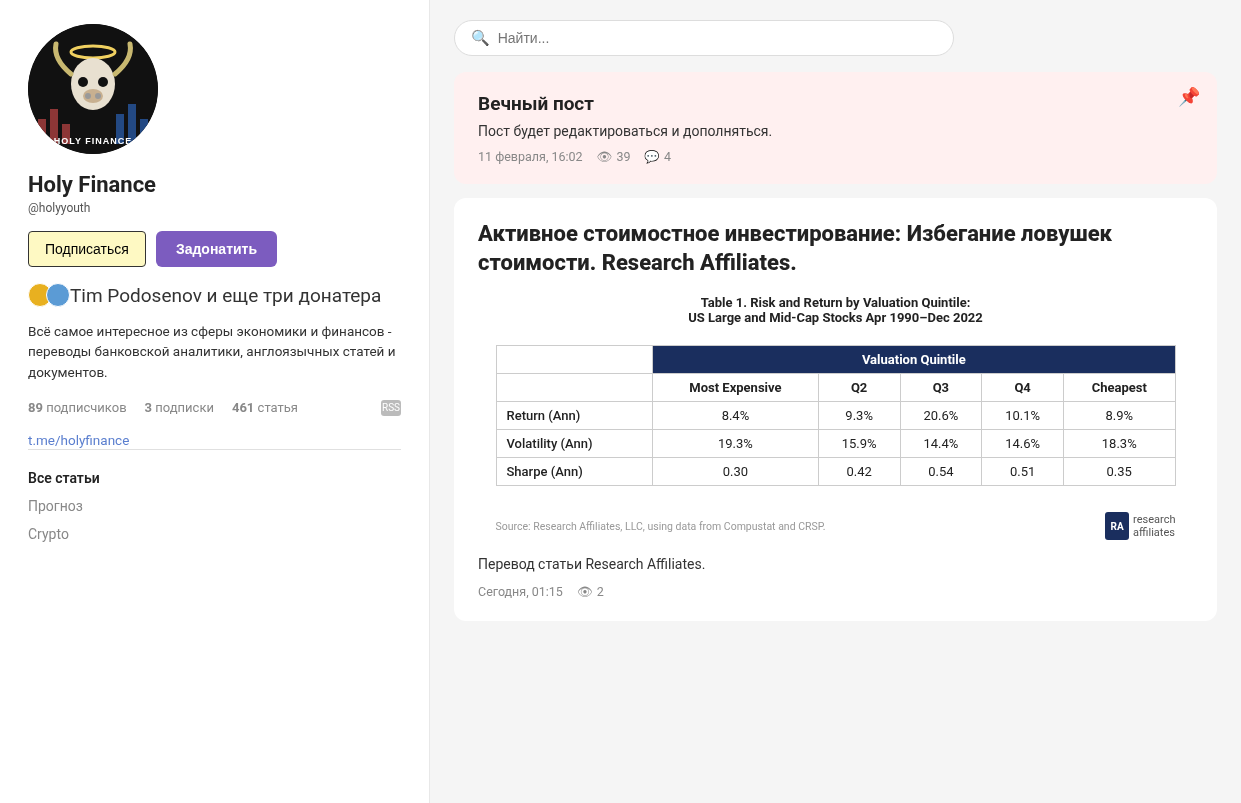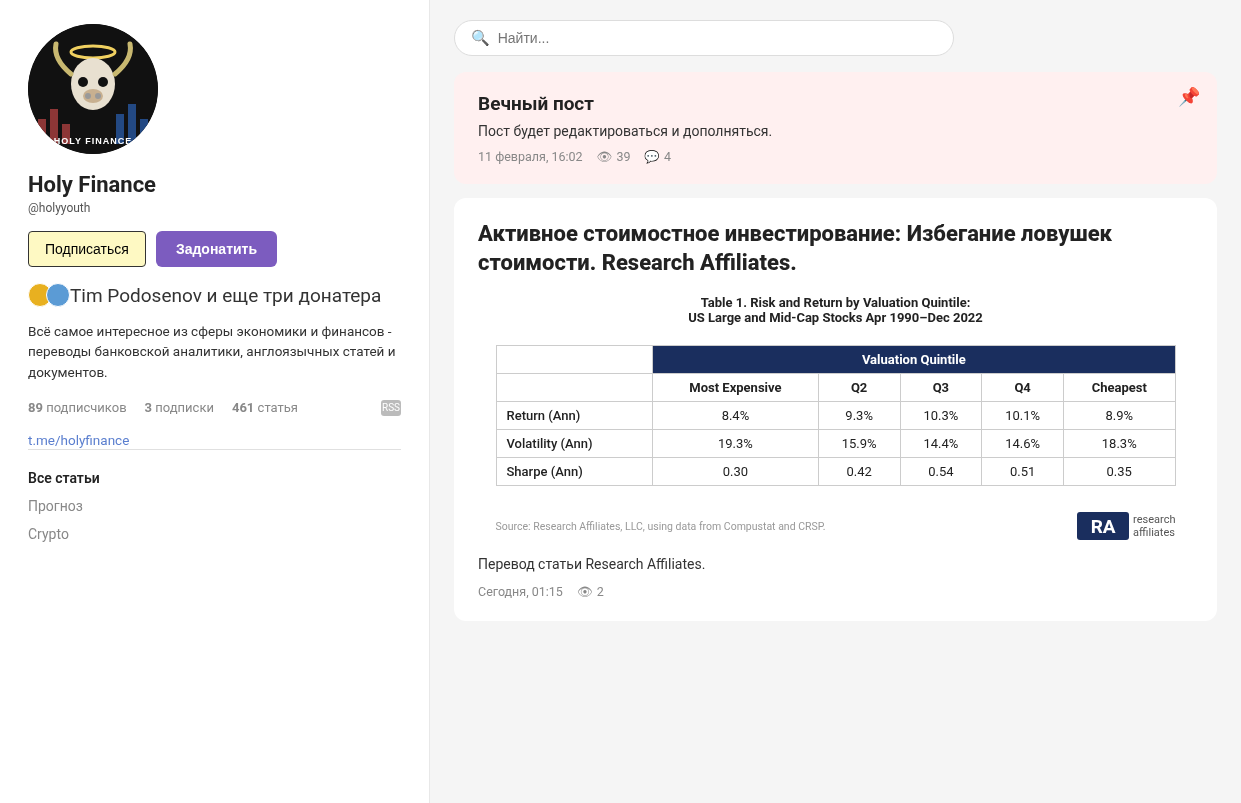--- a/index.html
+++ b/index.html
@@ -274,29 +274,29 @@
       color: #999;
     }
     .ra-logo {
       display: flex;
       align-items: center;
       gap: 4px;
       font-size: 11px;
       color: #555;
     }
     .ra-logo-icon {
-      width: 52px;
+      width: 24px;
       height: 28px;
       background: #1a2e5e;
       border-radius: 3px;
       display: flex;
       align-items: center;
       justify-content: center;
       color: #fff;
-      font-size: 19px;
+      font-size: 10px;
       font-weight: 700;
     }
 
     .card-article .article-desc {
       font-size: 14px;
       color: #333;
       margin-bottom: 12px;
     }
     .card-article .article-meta {
       font-size: 12.5px;
@@ -428,21 +428,21 @@
             <th>Q3</th>
             <th>Q4</th>
             <th>Cheapest</th>
           </tr>
         </thead>
         <tbody id="table-body">
         <tr>
               <td>Return (Ann)</td>
               <td>8.4%</td>
               <td>9.3%</td>
-              <td>10.3%</td>
+              <td>20.6%</td>
               <td>10.1%</td>
               <td>8.9%</td>
             </tr>
             <tr>
               <td>Volatility (Ann)</td>
               <td>19.3%</td>
               <td>15.9%</td>
               <td>14.4%</td>
               <td>14.6%</td>
               <td>18.3%</td>

